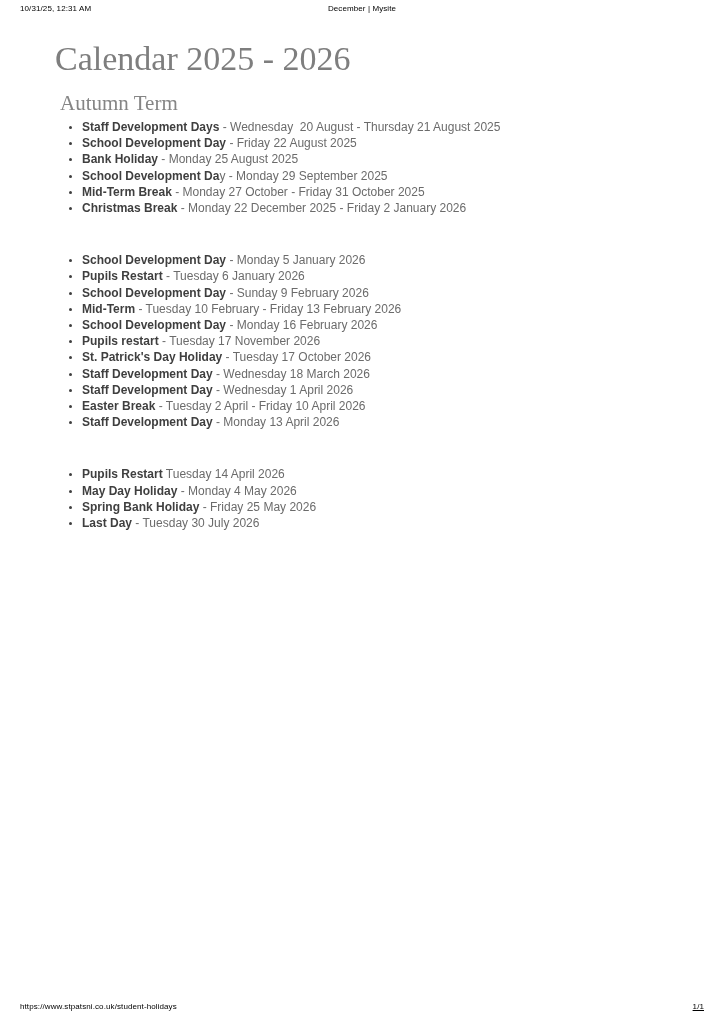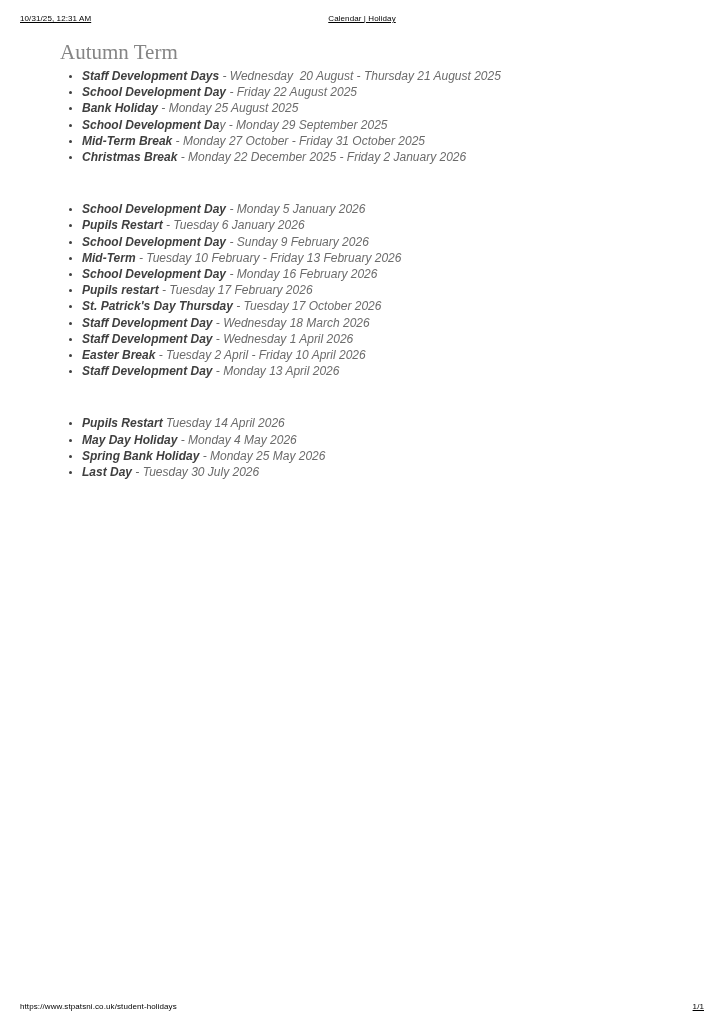--- a/index.html
+++ b/index.html
@@ -25,21 +25,21 @@
     left: 20px;
     right: 20px;
     display: grid;
     grid-template-columns: 1fr auto 1fr;
     align-items: baseline;
     font-size: 8px;
     line-height: 10px;
     color: var(--meta-text);
     letter-spacing: 0.1px;
   }
-  .print-header { top: 14px; text-decoration: underline; }
+  .print-header { top: 4px; }
   .print-footer { bottom: 12px; gap: 7px; }
   .print-header .left, .print-footer .left { justify-self: start; }
   .print-header .center { justify-self: center; }
   .print-header .right, .print-footer .right { justify-self: end; text-decoration: underline; }
   .content {
     position: absolute;
     top: 40px;
     left: 55px;
     right: 30px;
   }
@@ -62,70 +62,71 @@
     color: var(--heading-color);
   }
   ul.event-list {
     margin: 0;
     padding: 0 0 0 27px;
     list-style: disc;
     font-size: 12px;
     line-height: 16.2px;
     color: var(--body-text);
   }
-  ul.event-list li { padding: 0; margin: 0; font-style: italic; }
+  ul.event-list li { padding: 0; margin: 0; }
   ul.event-list li::marker { color: var(--bold-text); font-size: 10px; }
   ul.event-list strong {
     color: var(--bold-text);
     font-weight: 700;
   }
   ul.event-list .event-dates { white-space: pre-wrap; }
 </style>
 </head>
 <body>
 
 <div class="print-header">
   <span class="left">10/31/25, 12:31 AM</span>
-  <span class="center">Calendar | Holiday</span>
+  <span class="center">December | Mysite</span>
   <span class="right"></span>
 </div>
 
 <div class="content">
+  <h1 class="page-title">Calendar 2025 - 2026</h1>
   <div id="sections">
       <section class="term">
         <h2 class="term-heading">Autumn Term</h2>
         <ul class="event-list">
           <li><strong>Staff Development Days</strong><span class="event-dates"> - Wednesday  20 August - Thursday 21 August 2025</span></li>
           <li><strong>School Development Day</strong><span class="event-dates"> - Friday 22 August 2025</span></li>
           <li><strong>Bank Holiday</strong><span class="event-dates"> - Monday 25 August 2025</span></li>
           <li><strong>School Development Da</strong><span class="event-dates">y - Monday 29 September 2025</span></li>
           <li><strong>Mid-Term Break</strong><span class="event-dates"> - Monday 27 October - Friday 31 October 2025</span></li>
           <li><strong>Christmas Break</strong><span class="event-dates"> - Monday 22 December 2025 - Friday 2 January 2026</span></li>
         </ul>
       </section>
       <section class="term">
         <ul class="event-list">
           <li><strong>School Development Day</strong><span class="event-dates"> - Monday 5 January 2026</span></li>
           <li><strong>Pupils Restart</strong><span class="event-dates"> - Tuesday 6 January 2026</span></li>
           <li><strong>School Development Day</strong><span class="event-dates"> - Sunday 9 February 2026</span></li>
           <li><strong>Mid-Term</strong><span class="event-dates"> - Tuesday 10 February - Friday 13 February 2026</span></li>
           <li><strong>School Development Day</strong><span class="event-dates"> - Monday 16 February 2026</span></li>
-          <li><strong>Pupils restart</strong><span class="event-dates"> - Tuesday 17 February 2026</span></li>
-          <li><strong>St. Patrick's Day Thursday</strong><span class="event-dates"> - Tuesday 17 October 2026</span></li>
+          <li><strong>Pupils restart</strong><span class="event-dates"> - Tuesday 17 November 2026</span></li>
+          <li><strong>St. Patrick's Day Holiday</strong><span class="event-dates"> - Tuesday 17 October 2026</span></li>
           <li><strong>Staff Development Day</strong><span class="event-dates"> - Wednesday 18 March 2026</span></li>
           <li><strong>Staff Development Day</strong><span class="event-dates"> - Wednesday 1 April 2026</span></li>
           <li><strong>Easter Break</strong><span class="event-dates"> - Tuesday 2 April - Friday 10 April 2026</span></li>
           <li><strong>Staff Development Day</strong><span class="event-dates"> - Monday 13 April 2026</span></li>
         </ul>
       </section>
       <section class="term">
         <ul class="event-list">
           <li><strong>Pupils Restart</strong><span class="event-dates"> Tuesday 14 April 2026</span></li>
           <li><strong>May Day Holiday</strong><span class="event-dates"> - Monday 4 May 2026</span></li>
-          <li><strong>Spring Bank Holiday</strong><span class="event-dates"> - Monday 25 May 2026</span></li>
+          <li><strong>Spring Bank Holiday</strong><span class="event-dates"> - Friday 25 May 2026</span></li>
           <li><strong>Last Day</strong><span class="event-dates"> - Tuesday 30 July 2026</span></li>
         </ul>
       </section>
     </div>
 </div>
 
 <div class="print-footer">
   <span class="left">https://www.stpatsni.co.uk/student-holidays</span>
   <span></span>
   <span class="right">1/1</span>

